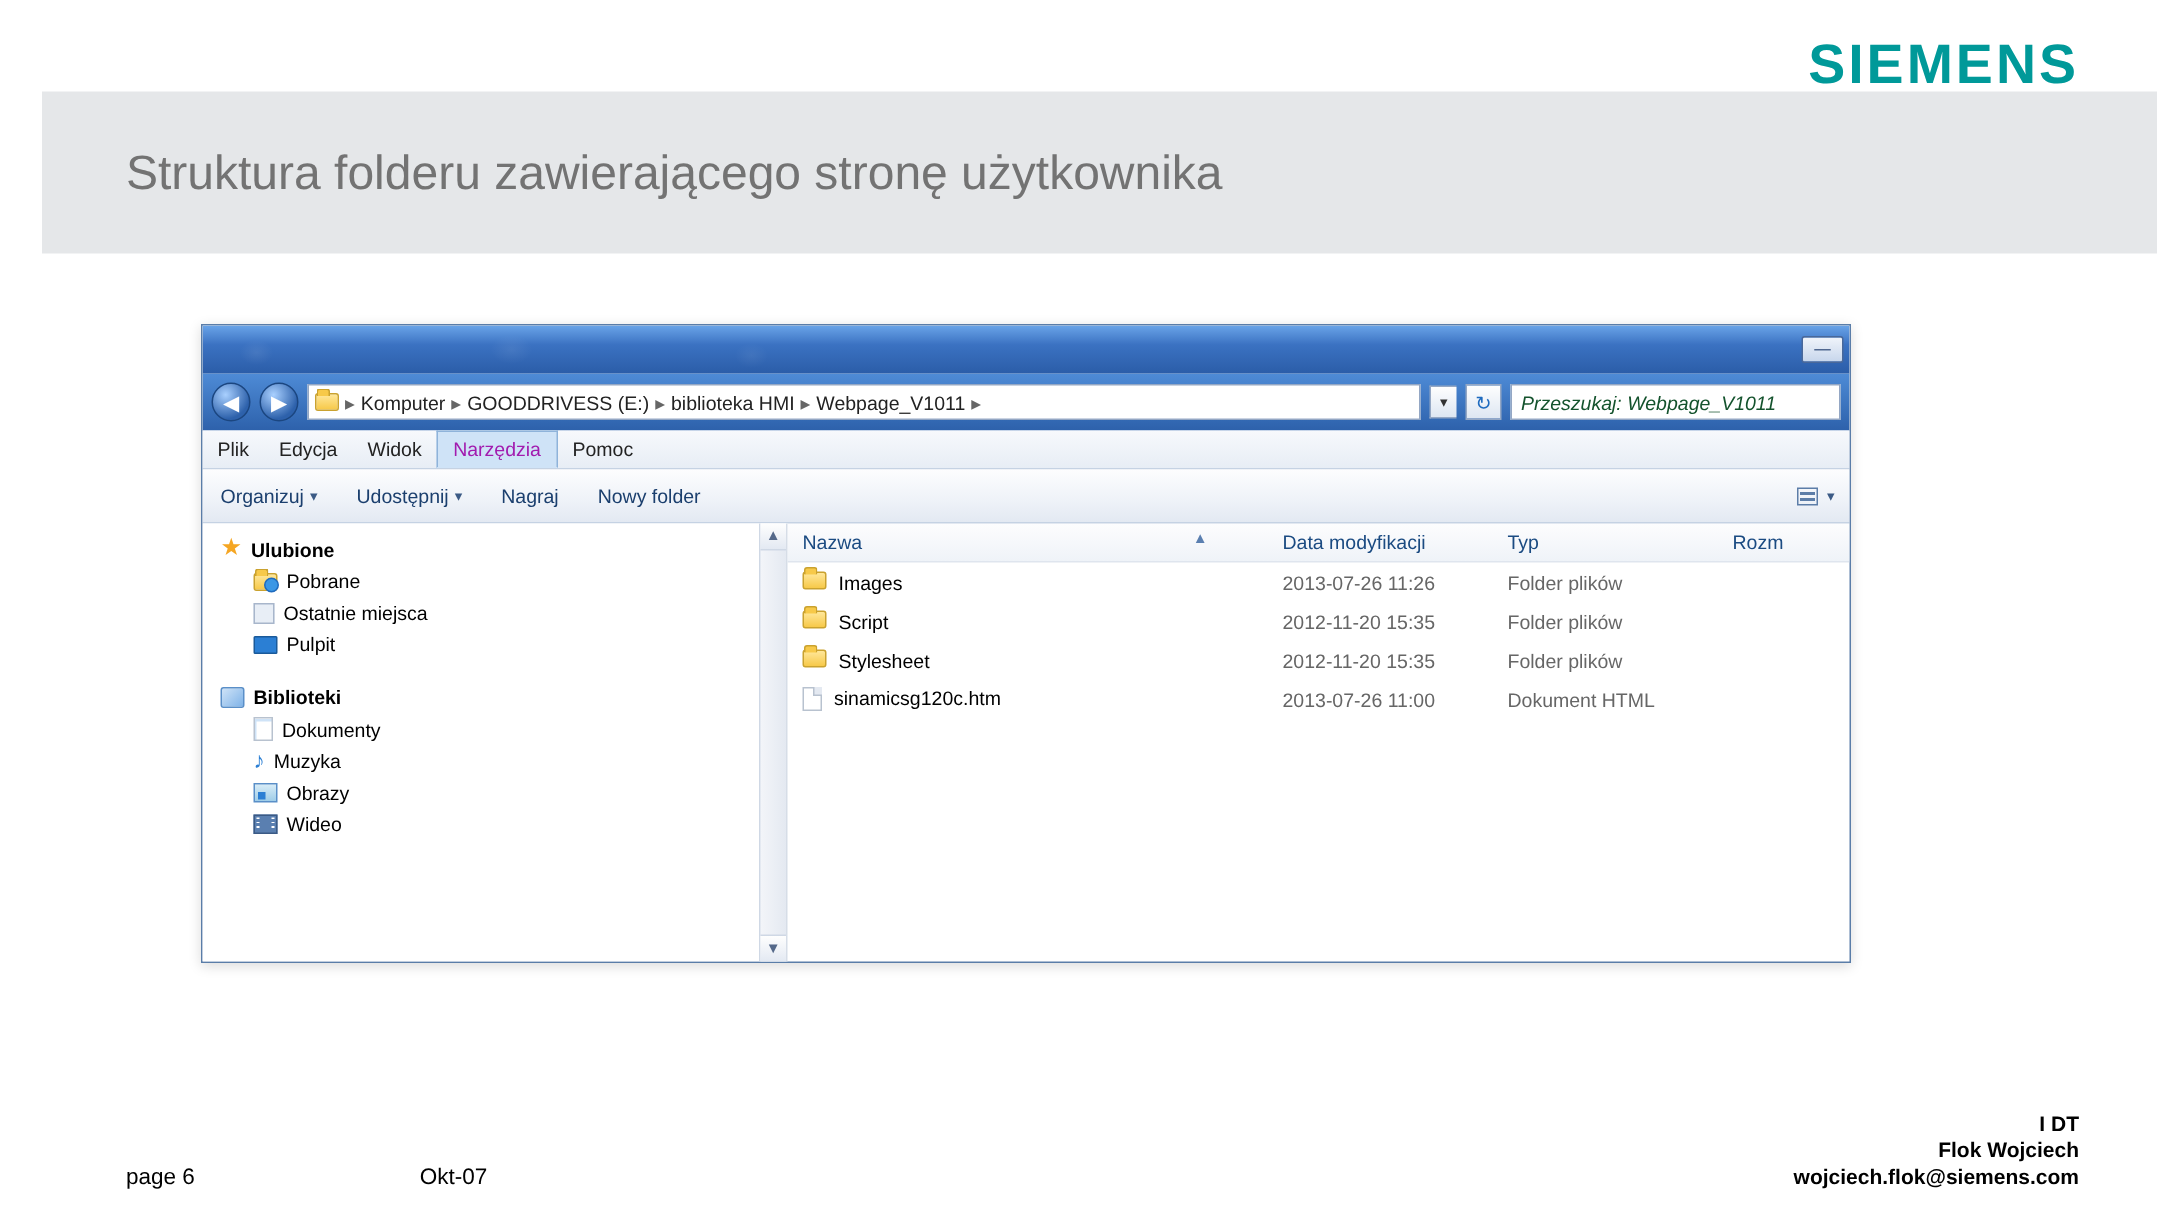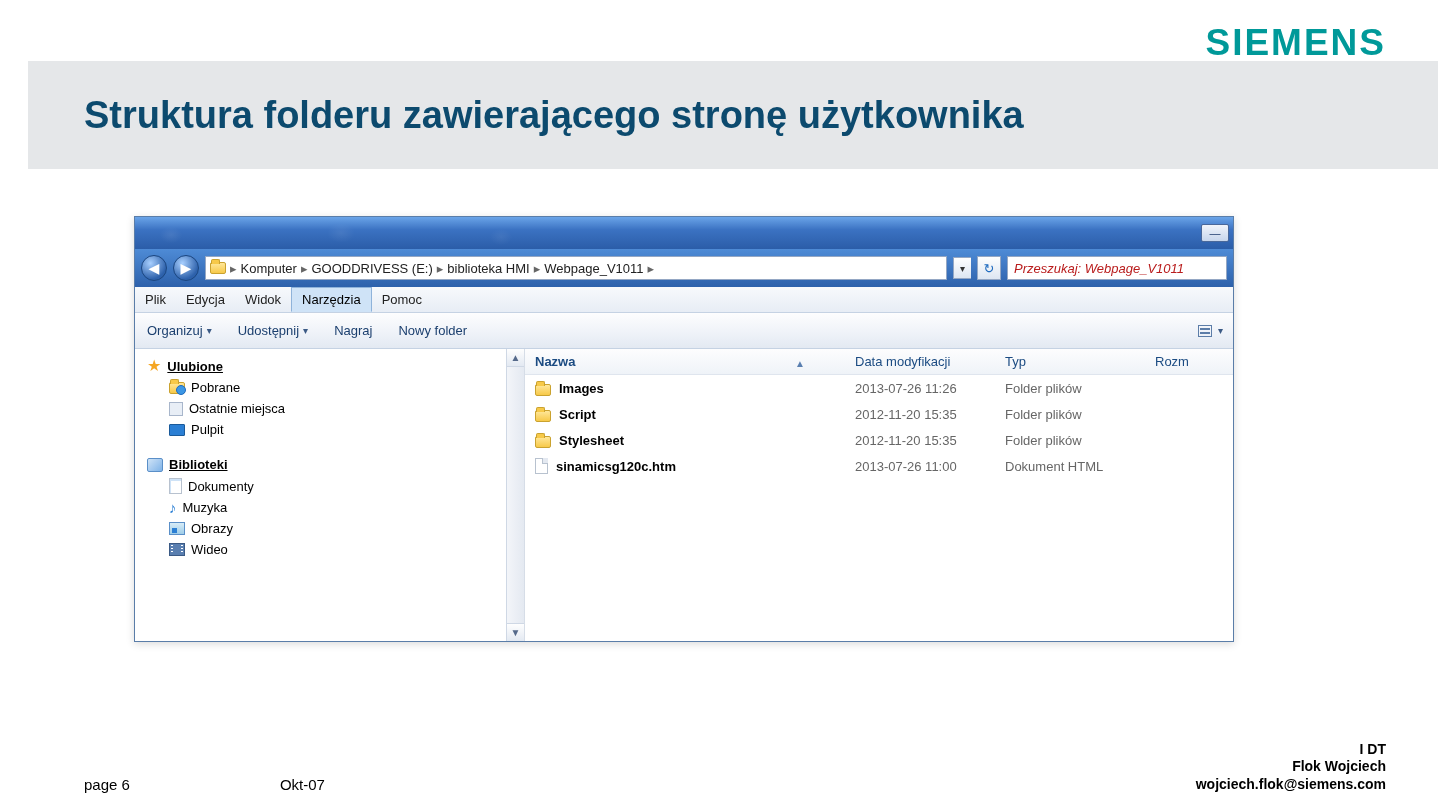--- a/index.html
+++ b/index.html
@@ -28,23 +28,23 @@
     left: 28px;
     right: 0;
     height: 108px;
     background: #e5e7e9;
     display: flex;
     align-items: center;
     padding-left: 56px;
   }
   .title-bar h1 {
     margin: 0;
-    font-size: 38px;
-    font-weight: 700;
-    color: #0c4a6e;
+    font-size: 32px;
+    font-weight: 400;
+    color: #737373;
     font-family: Arial, sans-serif;
   }
   .explorer {
     position: absolute;
     top: 216px;
     left: 134px;
     width: 1100px;
     height: 426px;
     border: 1px solid #5a7da8;
     background: #fff;
@@ -97,56 +97,56 @@
   .addr-box {
     flex:1;height:24px;background:#fff;border:1px solid #94a7c4;
     display:flex;align-items:center;padding:0 4px;gap:4px;font-size:13px;
     color:#222;
   }
   .addr-box .sep { color:#666; }
   .addr-drop{width:18px;height:22px;background:linear-gradient(#fefefe,#dde6f2);border:1px solid #94a7c4;border-right:none;display:flex;align-items:center;justify-content:center;color:#333;font-size:10px;}
   .addr-refresh{width:24px;height:24px;background:linear-gradient(#fefefe,#dde6f2);border:1px solid #94a7c4;display:flex;align-items:center;justify-content:center;color:#1f6bbf;font-size:13px;}
   .search-box{
     width:220px;height:24px;background:#fff;border:1px solid #94a7c4;
-    display:flex;align-items:center;padding:0 6px;font-size:13px;color:#b91c1c;font-style:italic;
+    display:flex;align-items:center;padding:0 6px;font-size:13px;color:#14532d;font-style:italic;
   }
   .menu-row{
     height:26px;background:linear-gradient(#f7f9fc,#e7edf5);
     border-bottom:1px solid #c5d2e3;display:flex;align-items:stretch;
     font-size:13px;
   }
   .menu-item{padding:0 10px;display:flex;align-items:center;color:#222;}
-  .menu-item.active{background:#cfe3f7;border:1px solid #8fb3da;border-bottom:1px solid #cfe3f7;color:#000000;}
+  .menu-item.active{background:#cfe3f7;border:1px solid #8fb3da;border-bottom:1px solid #cfe3f7;color:#a21caf;}
   .toolbar-row{
     height:36px;background:linear-gradient(#fdfdfe,#eef2f8 60%,#e3e9f2);
     border-bottom:1px solid #c5d2e3;display:flex;align-items:center;
     padding:0 12px;gap:26px;font-size:13px;color:#1b3f6e;
     position:relative;
   }
   .toolbar-item{display:flex;align-items:center;gap:4px;}
   .toolbar-right{position:absolute;right:10px;display:flex;align-items:center;gap:6px;}
   .view-icon{width:14px;height:12px;display:inline-block;border:1px solid #5c7da8;position:relative;}
   .view-icon::before,.view-icon::after{content:"";position:absolute;left:1px;right:1px;height:2px;background:#5c7da8;}
   .view-icon::before{top:2px}.view-icon::after{top:6px}
   .body-row{flex:1;display:flex;min-height:0;}
   .nav-pane{
     width:390px;background:#fff;border-right:1px solid #d6dde7;
     position:relative;font-size:13px;padding:6px 0 0 12px;
   }
   .nav-group{margin-bottom:14px;}
   .nav-head{display:flex;align-items:center;gap:6px;font-weight:400;padding:3px 0;}
-  .nav-head b{font-weight:600;text-decoration:underline;}
+  .nav-head b{font-weight:600;}
   .nav-sub{display:flex;align-items:center;gap:6px;padding:3px 0 3px 22px;}
   .scroll-col{position:absolute;right:0;top:0;bottom:0;width:18px;background:linear-gradient(90deg,#f3f5f9,#e4e9f1);border-left:1px solid #cfd8e5;}
   .scroll-arrow{height:18px;display:flex;align-items:center;justify-content:center;color:#55698a;font-size:10px;background:linear-gradient(#fefefe,#e3e9f2);border-bottom:1px solid #cfd8e5;}
   .scroll-arrow.bot{position:absolute;bottom:0;left:0;right:0;border-top:1px solid #cfd8e5;border-bottom:none;}
   .content-pane{flex:1;display:flex;flex-direction:column;font-size:13px;}
   .col-head{height:26px;display:flex;align-items:center;border-bottom:1px solid #dfe5ee;background:linear-gradient(#fdfdfe,#eff3f8);}
   .col{padding:0 10px;color:#1b4b82;}
-  .c-name{width:320px;display:flex;align-items:flex-end;gap:8px;font-weight:bold;}
+  .c-name{width:320px;display:flex;align-items:flex-start;gap:8px;}
   .c-date{width:150px;}
   .c-type{width:150px;}
   .c-size{width:60px;}
   .sort-arrow{color:#5a7fb0;font-size:10px;margin-left:auto;margin-right:30px;}
   .row{height:26px;display:flex;align-items:center;}
   .row .c-name{color:#000;}
   .row .c-date,.row .c-type{color:#666;}
   .ico{width:16px;height:14px;display:inline-block;flex:none;}
   .ico-folder{background:linear-gradient(180deg,#ffe79a 0%,#f7c949 100%);border:1px solid #caa22f;border-radius:2px;position:relative;height:12px;width:16px;}
   .ico-folder::before{content:"";position:absolute;top:-4px;left:0;width:7px;height:4px;background:#f7c949;border:1px solid #caa22f;border-bottom:none;border-radius:2px 2px 0 0;}

